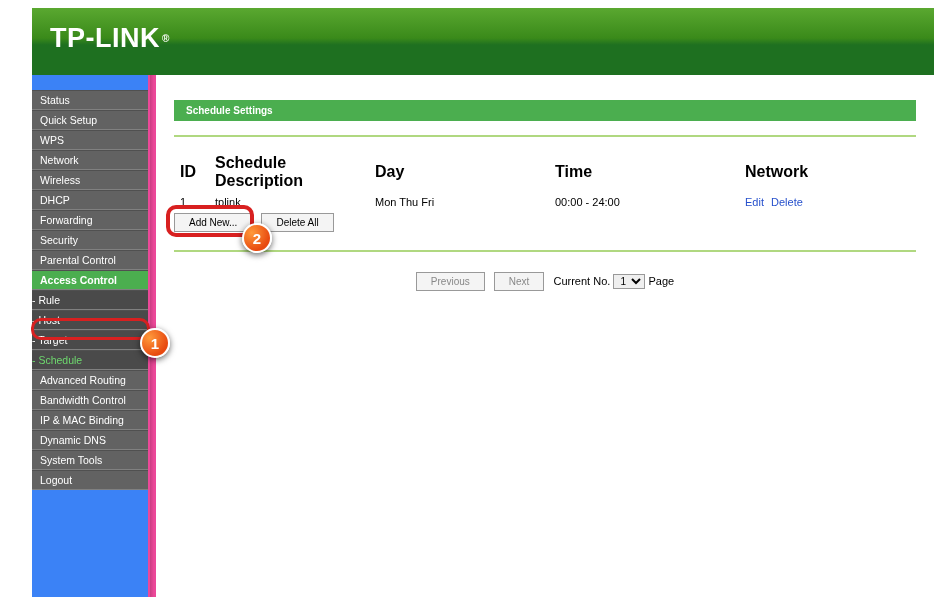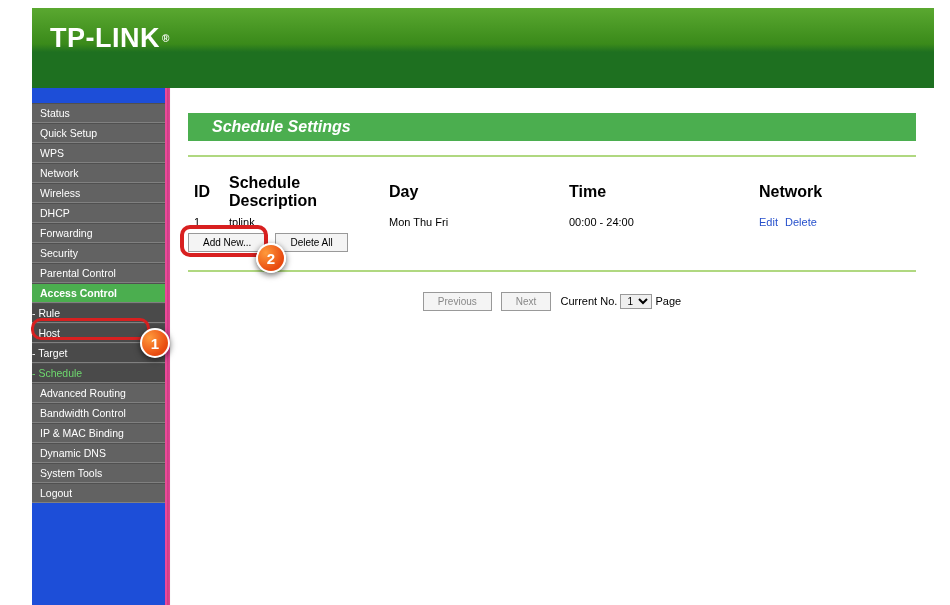--- a/index.html
+++ b/index.html
@@ -1,37 +1,37 @@
 <!DOCTYPE html>
 <html><head>
 <meta charset="utf-8">
 <style>
 * { margin: 0; padding: 0; box-sizing: border-box; }
 body { background: #000; font-family: Arial, sans-serif; font-size: 11px; }
 .frame { width: 950px; height: 605px; background: #fff; margin: 0 auto; position: relative; overflow: hidden; }
 .inner { position: absolute; top: 8px; left: 32px; right: 16px; bottom: 8px; background: #fff; }
 
-.header { height: 80px; background: linear-gradient(to bottom, #5aa830 0%, #3a8a1a 45%, #1e7020 55%, #1e7020 100%); position: relative; padding: 15px 18px; }
+.header { height: 67px; background: linear-gradient(to bottom, #5aa830 0%, #3a8a1a 45%, #1e7020 55%, #1e7020 100%); position: relative; padding: 15px 18px; }
 .logo { color: #fff; font-size: 27px; font-weight: bold; letter-spacing: 0.5px; display: flex; align-items: center; }
 .logo-reg { font-size: 10px; vertical-align: super; margin-left: 2px; }
 
 .body-wrap { display: flex; height: calc(100% - 67px); }
 
-.sidebar { width: 138px; background: #1d4ed8; border-right: 5px solid #ec4899; padding-top: 15px; position: relative; }
+.sidebar { width: 124px; background: #3b82f6; border-right: 8px solid #ec4899; padding-top: 15px; position: relative; }
 .sidebar::after { content: ''; position: absolute; right: -6px; top: 0; bottom: 0; width: 4px; background: linear-gradient(to right, rgba(0,0,0,0.15), transparent); }
 .menu-item { display: block; padding: 3px 8px; color: #fff; background: #626262; border-bottom: 1px solid #808080; border-top: 1px solid #505050; font-size: 10.5px; cursor: pointer; white-space: nowrap; overflow: hidden; text-overflow: clip; }
 .menu-item.active { background: #4BAE4F; font-weight: bold; }
 .menu-item.sub { padding-left: 0; background: #4a4a4a; }
 .menu-item.sub.sel { color: #6ed86e; }
 
 .schedule-highlight { position: absolute; border: 3px solid #d82020; border-radius: 10px; pointer-events: none; z-index: 10; }
 .callout { position: absolute; width: 30px; height: 30px; border-radius: 50%; background: radial-gradient(circle at 30% 30%, #ff9a3b, #e84a10 70%); border: 2px solid #fff; box-shadow: 0 2px 6px rgba(0,0,0,0.6); color: #fff; text-align: center; line-height: 27px; font-size: 15px; font-weight: bold; z-index: 11; }
 
 .content { flex: 1; padding: 25px 18px; position: relative; }
-.panel-title { background: #4BAE4F; color: #fff; font-weight: bold; padding: 5px 24px; font-size: 16px; font-style: italic; }
+.panel-title { background: #4BAE4F; color: #fff; font-weight: bold; padding: 5px 12px; font-size: 10px; }
 .divider { height: 2px; background: #b0d880; margin: 14px 0; }
 
 .tbl { width: 100%; border-collapse: collapse; }
 .tbl th { text-align: left; font-weight: bold; font-size: 16px; padding: 3px 6px; }
 .tbl td { padding: 3px 6px; font-size: 11px; }
 .lnk { color: #2650cc; cursor: pointer; margin-right: 4px; }
 
 .btn-row { margin-top: 2px; position: relative; }
 .btn { background: #f4f4f4; border: 1px solid #999; padding: 3px 14px; font-size: 10px; cursor: pointer; margin-right: 6px; }
 .addnew-highlight { position: absolute; border: 4px solid #d82020; border-radius: 10px; pointer-events: none; z-index: 10; }

